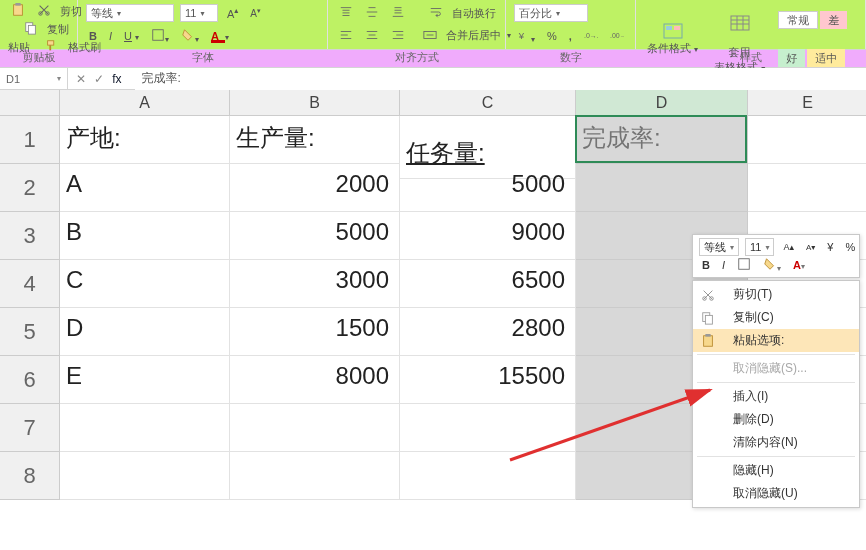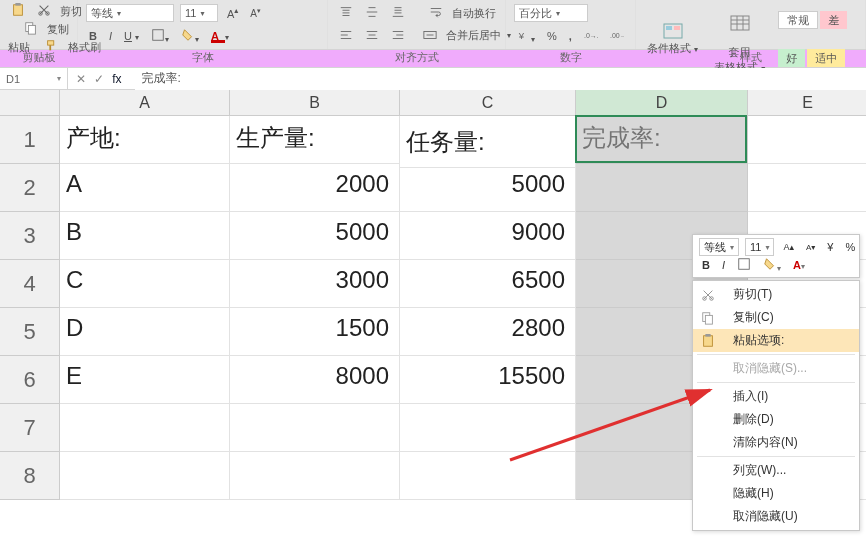--- a/index.html
+++ b/index.html
@@ -9,21 +9,21 @@
     background: #fff;
     width: 866px;
     height: 550px;
     overflow: hidden;
     position: relative;
     color: #333;
   }
 
   
   .ribbon {
-    background: #e5e5e5;
+    background: #bef264;
     border-bottom: 1px solid #d4d4d4;
     height: 50px;
     display: flex;
     font-size: 11px;
     color: #555;
   }
   .rib-group {
     border-right: 1px solid #e0e0e0;
     padding: 2px 8px 2px 8px;
     display: flex;
@@ -346,21 +346,21 @@
       <div class="rowhead">3</div>
       <div class="rowhead">4</div>
       <div class="rowhead">5</div>
       <div class="rowhead">6</div>
       <div class="rowhead">7</div>
       <div class="rowhead">8</div>
     </div>
   <div class="cells" id="cells">
       <div class="cell" style="left: 0px; top: 0px; width: 170px;">产地:</div>
       <div class="cell" style="left: 170px; top: 0px; width: 170px;">生产量:</div>
-      <div class="cell" style="left: 340px; top: 4px; width: 176px;">任务量:</div>
+      <div class="cell" style="left: 340px; top: 15px; width: 176px; text-decoration: underline;">任务量:</div>
       <div class="cell" style="left: 516px; top: 0px; width: 172px;">完成率:</div>
       <div class="cell" style="left: 0px; top: 48px; width: 170px;">A</div>
       <div class="cell right" style="left: 170px; top: 48px; width: 170px;">2000</div>
       <div class="cell right" style="left: 340px; top: 48px; width: 176px;">5000</div>
       <div class="cell" style="left: 0px; top: 96px; width: 170px;">B</div>
       <div class="cell right" style="left: 170px; top: 96px; width: 170px;">5000</div>
       <div class="cell right" style="left: 340px; top: 96px; width: 176px;">9000</div>
       <div class="cell" style="left: 0px; top: 144px; width: 170px;">C</div>
       <div class="cell right" style="left: 170px; top: 144px; width: 170px;">3000</div>
       <div class="cell right" style="left: 340px; top: 144px; width: 176px;">6500</div>
@@ -461,24 +461,20 @@
     <span class="ctx-ico"></span>
     <span>删除(D)</span>
   </div>
   <div class="ctxitem">
     <span class="ctx-ico"></span>
     <span>清除内容(N)</span>
   </div>
   <div class="ctx-sep"></div>
   <div class="ctxitem">
     <span class="ctx-ico"></span>
-    <span>列宽(W)...</span>
-  </div>
-  <div class="ctxitem">
-    <span class="ctx-ico"></span>
     <span>隐藏(H)</span>
   </div>
   <div class="ctxitem">
     <span class="ctx-ico"></span>
     <span>取消隐藏(U)</span>
   </div>
 </div>
 
 <svg class="arrow" style="left:500px; top:380px;" width="240" height="90">
   <defs>

